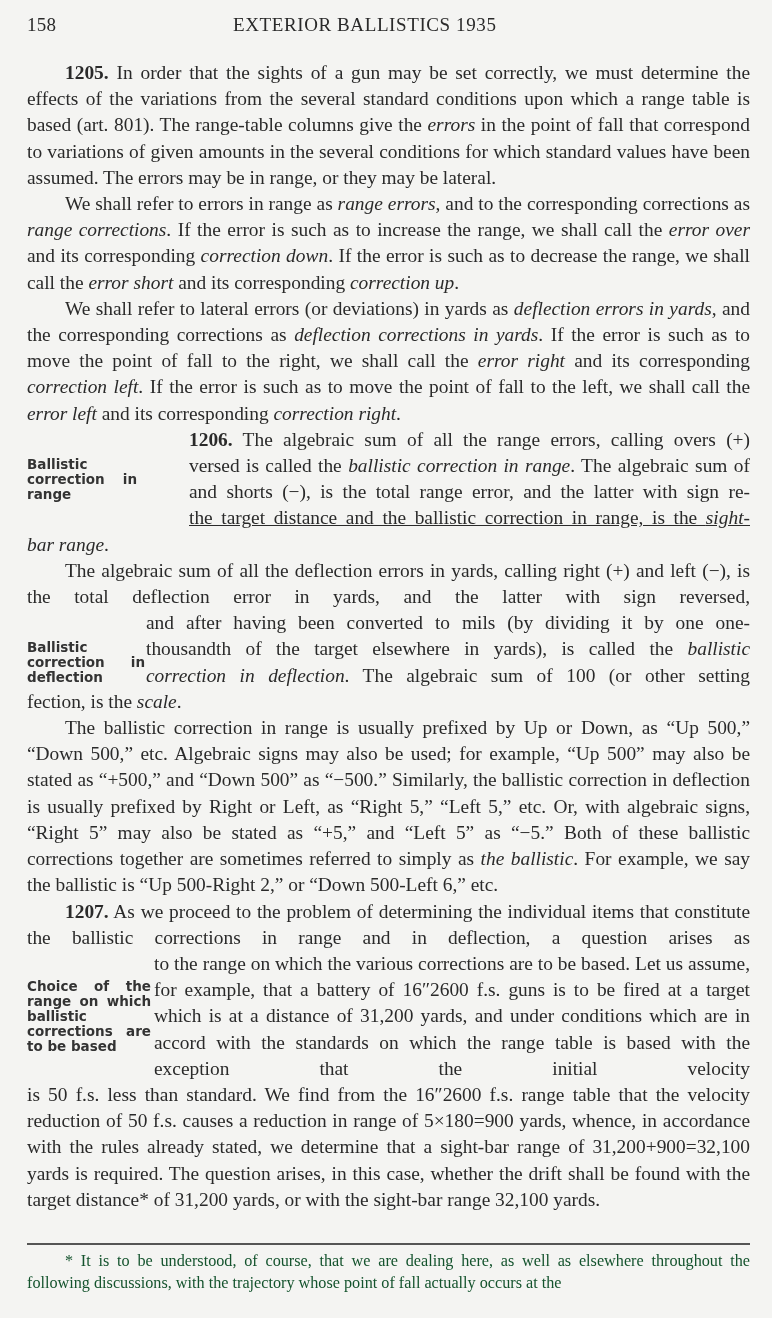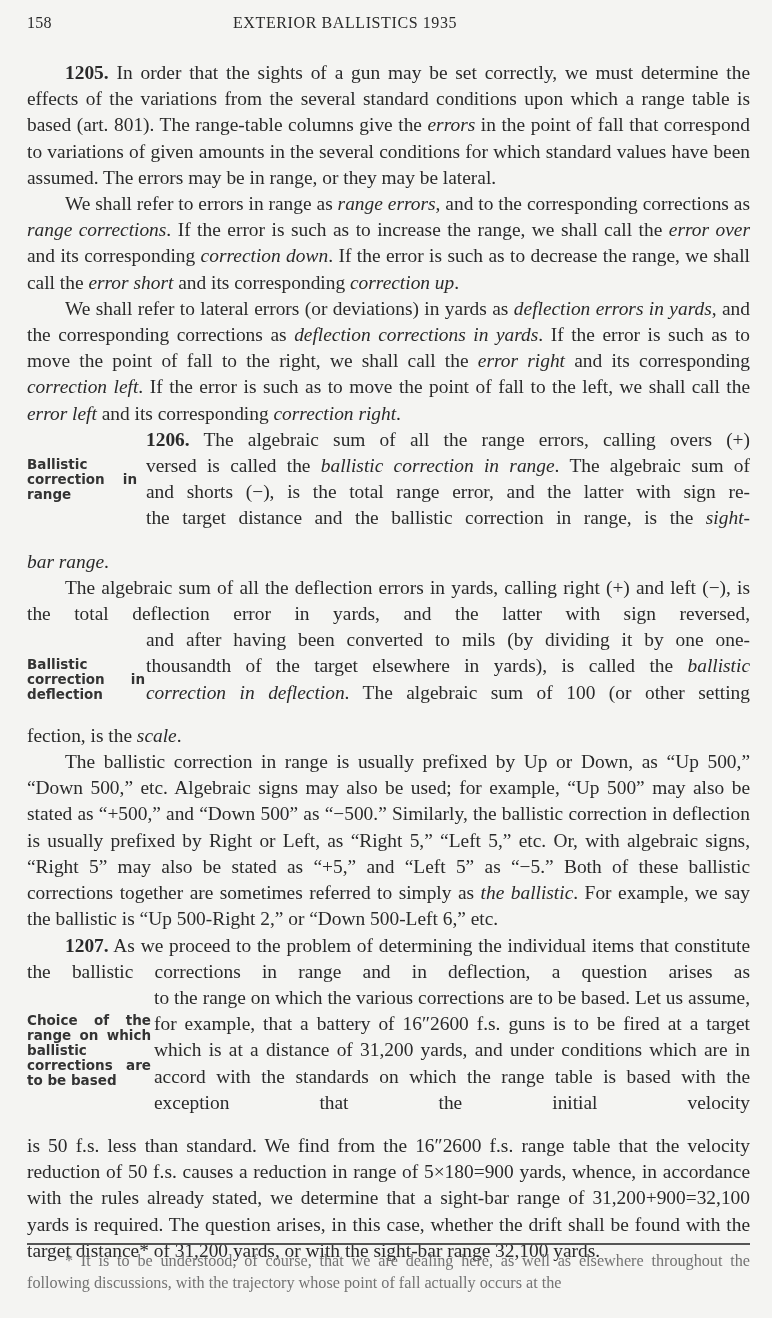--- a/index.html
+++ b/index.html
@@ -5,47 +5,47 @@
   html, body { margin: 0; padding: 0; }
   body {
     width: 772px; height: 1318px; overflow: hidden;
     background: #f4f4f2;
     color: #2a2a2a;
     font-family: "Liberation Serif", "DejaVu Serif", serif;
   }
   .page { position: relative; width: 772px; height: 1318px; }
   .header {
     position: absolute; top: 14px; left: 27px; right: 39px; height: 28px;
-    font-size: 16px; letter-spacing: 0.2px;
+    font-size: 19px; letter-spacing: 0.2px;
   }
   .page-num { position: absolute; left: 0; top: 0; }
   .running-title { position: absolute; left: 206px; top: 0; letter-spacing: 0.6px; }
   .body {
     position: absolute; left: 27px; top: 60px; width: 723px;
     font-size: 19.4px; line-height: 26.2px; text-align: justify;
     transform-origin: 0 0;
   }
   .body p { margin: 0; text-indent: 38px; }
-  .body p.noindent { text-indent: 0; margin-top: 17px; }
+  .body p.noindent { text-indent: 0; }
   b.sec { font-weight: bold; }
   .side {
     position: absolute; left: 27px;
     font-family: "DejaVu Sans", "Liberation Sans", sans-serif;
     font-weight: bold; font-size: 13.5px; line-height: 15px; color: #333;
   }
   .wrapblock { display: flex; }
   .wrapblock .gutter { flex: 0 0 119px; }
   .wrapblock .txt { flex: 1; }
   .footrule {
     position: absolute; left: 27px; right: 22px; top: 1243px;
     height: 0; border-top: 2px solid #555;
   }
   .footnote {
     position: absolute; left: 27px; top: 1250px; width: 723px;
-    font-size: 16.2px; line-height: 22px; text-align: justify; color: #737373;
+    font-size: 16.2px; line-height: 22px; text-align: justify; color: #14532d;
   }
   .footnote p { margin: 0; text-indent: 38px; }
   i { font-style: italic; }
 </style>
 </head>
 <body>
 
 <div class="page">
 
   <div class="header">
@@ -58,25 +58,25 @@
     <p><b class="sec">1205.</b> <span>In order that the sights of a gun may be set correctly, we must determine the effects of the variations from the several standard conditions upon which a range table is based (art. 801). The range-table columns give the </span><i>errors</i><span> in the point of fall that correspond to variations of given amounts in the several conditions for which standard values have been assumed. The errors may be in range, or they may be lateral.</span></p>
 
     <p><span>We shall refer to errors in range as </span><i>range errors</i><span>, and to the corresponding corrections as </span><i>range corrections</i><span>. If the error is such as to increase the range, we shall call the </span><i>error over</i><span> and its corresponding </span><i>correction down</i><span>. If the error is such as to decrease the range, we shall call the </span><i>error short</i><span> and its corresponding </span><i>correction up</i><span>.</span></p>
 
     <p><span>We shall refer to lateral errors (or deviations) in yards as </span><i>deflection errors in yards</i><span>, and the corresponding corrections as </span><i>deflection corrections in yards</i><span>. If the error is such as to move the point of fall to the right, we shall call the </span><i>error right</i><span> and its corresponding </span><i>correction left</i><span>. If the error is such as to move the point of fall to the left, we shall call the </span><i>error left</i><span> and its corresponding </span><i>correction right</i><span>.</span></p>
 
     <div class="wrapblock">
       <div class="gutter" style="position:relative;">
         <div class="side" style="left:0; top:30px; width:110px;">Ballistic correction in range</div>
       </div>
-      <div class="txt" style="text-align:justify;">
+      <div class="txt" style="text-align:justify;margin-left:43px;">
         <div style="text-align:justify; text-align-last:justify;"><b class="sec">1206.</b> <span>The algebraic sum of all the range errors, calling overs (+)</span></div>
         <div style="text-align:justify; text-align-last:justify;"><span>versed is called the </span><i>ballistic correction in range</i><span>. The algebraic sum of</span></div>
         <div style="text-align:justify; text-align-last:justify;">and shorts (−), is the total range error, and the latter with sign re-</div>
-        <div style="text-align:justify; text-align-last:justify;"><span>the target distance and the ballistic correction in range, is the </span><i>sight-</i></div>
+        <div style="text-align:justify; text-align-last:justify;text-decoration:underline;"><span>the target distance and the ballistic correction in range, is the </span><i>sight-</i></div>
       </div>
     </div>
     <p class="noindent"><i>bar range</i><span>.</span></p>
 
     <p style="text-align-last:justify;">The algebraic sum of all the deflection errors in yards, calling right (+) and left (−), is the total deflection error in yards, and the latter with sign reversed,</p>
     <div class="wrapblock">
       <div class="gutter" style="position:relative;">
         <div class="side" style="left:0; top:30px; width:118px;">Ballistic correction in deflection</div>
       </div>
       <div class="txt">

